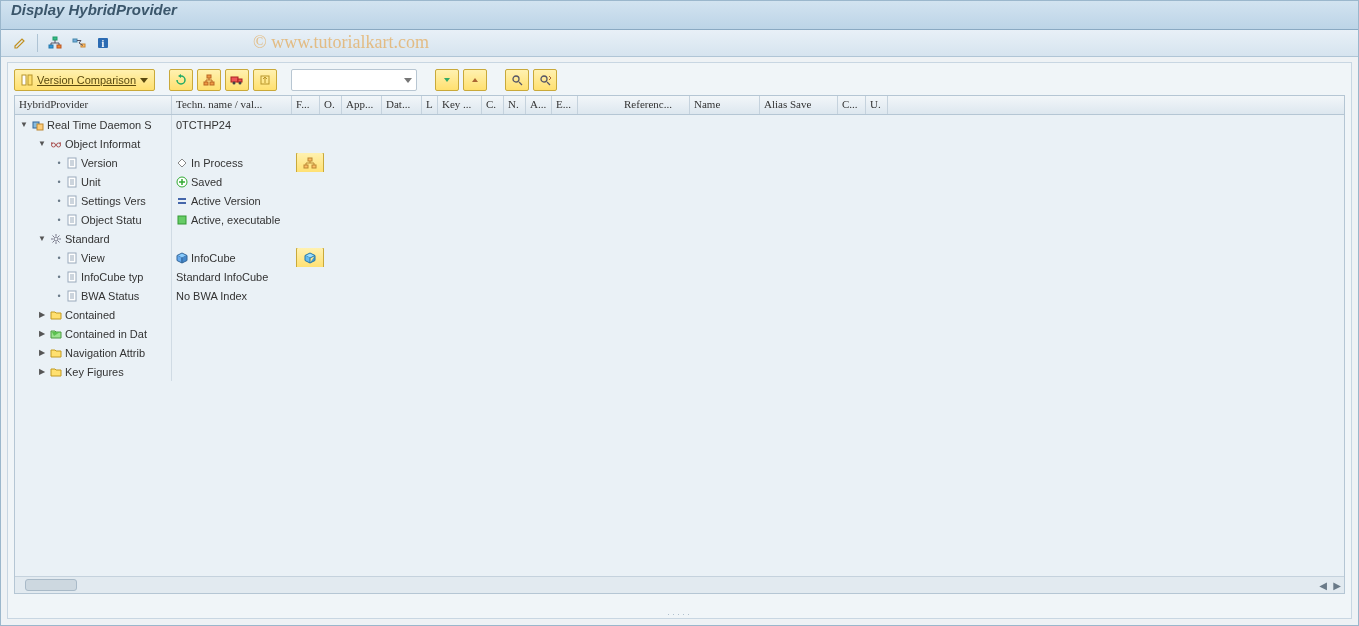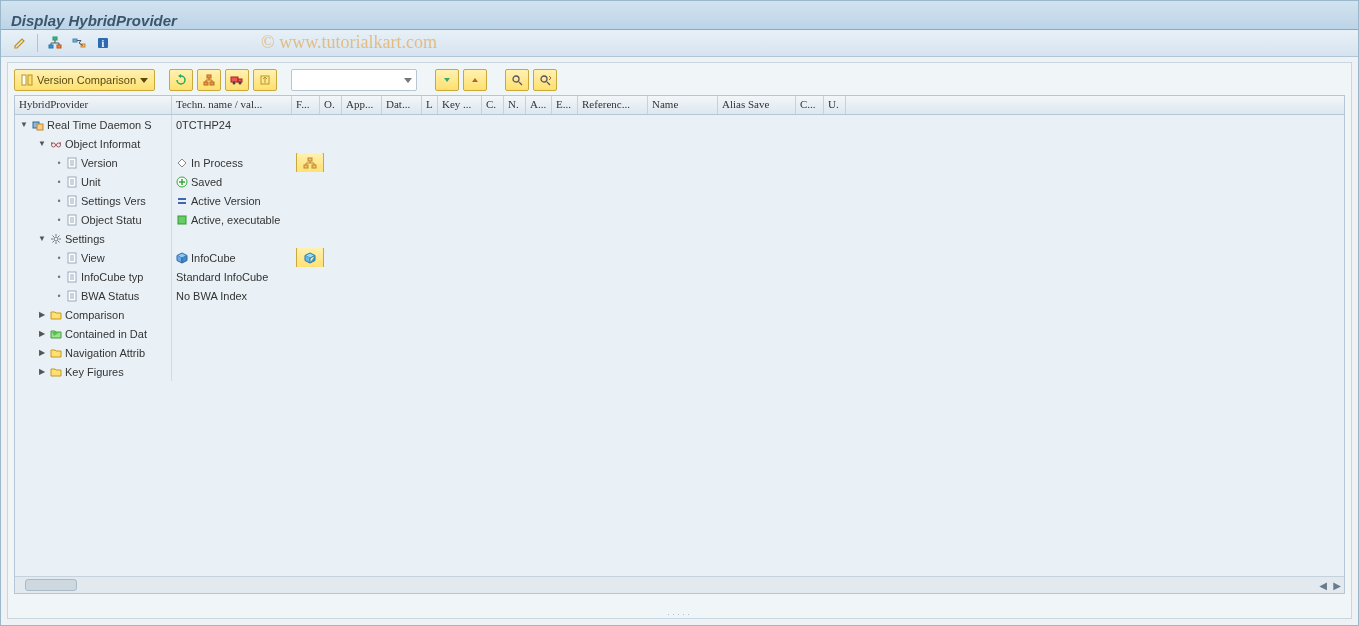--- a/index.html
+++ b/index.html
@@ -1,29 +1,29 @@
 <!DOCTYPE html>
 <html><head>
 <meta charset="utf-8">
 <style>
   html,body{margin:0;padding:0;font-family:Arial,Helvetica,sans-serif;font-size:11px;color:#333;background:#f5f7fa;}
   .window{width:1359px;height:626px;background:#eef2f5;border:1px solid #9bb7cc;box-sizing:border-box;position:relative;overflow:hidden;}
   
-  .titlebar{height:28px;background:linear-gradient(#d2e3f0,#bcd4e7);border-bottom:1px solid #8aa9c2;display:flex;align-items:flex-end;padding:0 10px;}
+  .titlebar{height:28px;background:linear-gradient(#d2e3f0,#bcd4e7);border-bottom:1px solid #8aa9c2;display:flex;align-items:flex-start;padding:0 10px;}
   .titlebar .title{font-weight:bold;font-style:italic;font-size:15px;color:#3b566b;}
   
   .maintb{height:26px;background:linear-gradient(#e8f0f7,#d6e4ef);border-bottom:1px solid #b0c5d6;display:flex;align-items:center;gap:6px;padding:0 10px;position:relative;}
   .tb-btn{width:18px;height:18px;display:flex;align-items:center;justify-content:center;border-radius:2px;}
   .tb-sep{width:1px;height:18px;background:#aec3d4;margin:0 2px;}
-  .watermark{position:absolute;left:260px;top:2px;font-size:18px;color:rgba(230,150,40,0.55);font-family:Georgia,serif;pointer-events:none;}
+  .watermark{position:absolute;left:252px;top:2px;font-size:18px;color:rgba(230,150,40,0.55);font-family:Georgia,serif;pointer-events:none;}
   
   .content{position:absolute;top:55px;left:0;right:0;bottom:0;background:#f0f5f8;border:1px solid #c8d6e2;margin:6px;padding:6px;box-sizing:border-box;overflow:hidden;}
   
   .innertb{display:flex;align-items:center;gap:4px;margin-bottom:4px;}
-  .yellow-btn{height:20px;background:linear-gradient(#fff1b0,#ffe070);border:1px solid #c9a93a;border-radius:2px;display:flex;align-items:center;padding:0 6px;font-size:11px;color:#5a4a10;gap:4px;}
+  .yellow-btn{height:20px;background:linear-gradient(#fff1b0,#ffe070);border:1px solid #c9a93a;border-radius:2px;display:flex;align-items:center;padding:0 6px;font-size:11px;color:#5a4a10;gap:4px;text-decoration:underline;}
   .icon-btn{width:22px;height:20px;background:linear-gradient(#fff1b0,#ffe070);border:1px solid #c9a93a;border-radius:2px;display:flex;align-items:center;justify-content:center;}
   .white-dd{width:120px;height:20px;background:#fff;border:1px solid #b8c6d2;border-radius:2px;display:flex;align-items:center;justify-content:flex-end;padding-right:4px;}
   .tri-down{width:0;height:0;border-left:4px solid transparent;border-right:4px solid transparent;border-top:5px solid #5a4a10;}
   
   .colhdr{display:flex;height:18px;background:linear-gradient(#f2f6f9,#dde7ef);border:1px solid #b5c6d4;font-size:11px;color:#333;}
   .colhdr .col{border-right:1px solid #c5d2dd;padding:2px 4px;white-space:nowrap;overflow:hidden;box-sizing:border-box;font-family:Liberation Serif, serif;}
   
   .treebody{background:#eaf1f6;border:1px solid #b5c6d4;border-top:none;height:478px;overflow:hidden;position:relative;}
   .row{display:flex;height:19px;align-items:center;}
   .cell{box-sizing:border-box;padding:0 4px;white-space:nowrap;overflow:hidden;display:flex;align-items:center;gap:3px;height:19px;}
@@ -156,21 +156,21 @@
         <div class="col" style="width: 28px;">F...</div>
         <div class="col" style="width: 22px;">O.</div>
         <div class="col" style="width: 40px;">App...</div>
         <div class="col" style="width: 40px;">Dat...</div>
         <div class="col" style="width: 16px;">L</div>
         <div class="col" style="width: 44px;">Key ...</div>
         <div class="col" style="width: 22px;">C.</div>
         <div class="col" style="width: 22px;">N.</div>
         <div class="col" style="width: 26px;">A...</div>
         <div class="col" style="width: 26px;">E...</div>
-        <div class="col" style="width: 70px;">Referenc...</div>
+        <div class="col" style="width: 70px; margin-left: 42px;">Referenc...</div>
         <div class="col" style="width: 70px;">Name</div>
         <div class="col" style="width: 78px;">Alias Save</div>
         <div class="col" style="width: 28px;">C...</div>
         <div class="col" style="width: 22px;">U.</div>
       </div>
 
     <div class="treebody" id="treebody">
       <div class="row">
           <div class="cell tree-cell" style="padding-left: 4px;">
             <span class="expander" style="font-size: 8px; color: rgb(85, 85, 85);">▼</span>
@@ -277,21 +277,21 @@
           </div>
           <div class="cell" style="width: 40px;"></div>
         </div>
         <div class="row">
           <div class="cell tree-cell" style="padding-left: 22px;">
             <span class="expander" style="font-size: 8px; color: rgb(85, 85, 85);">▼</span>
             <svg width="12" height="12" viewBox="0 0 12 12">
               <circle cx="6" cy="6" r="2" fill="none" stroke="#778"></circle>
               <path d="M6 1 V3 M6 9 V11 M1 6 H3 M9 6 H11 M2.5 2.5 L4 4 M8 8 L9.5 9.5 M9.5 2.5 L8 4 M4 8 L2.5 9.5" stroke="#778"></path>
             </svg>
-            <span>Settings</span>
+            <span>Standard</span>
           </div>
           <div class="cell val-cell"></div>
           <div class="cell" style="width: 40px;"></div>
         </div>
         <div class="row">
           <div class="cell tree-cell" style="padding-left: 40px;">
             <span class="bullet">•</span>
             <svg width="12" height="12" viewBox="0 0 12 12">
               <rect x="2" y="1" width="8" height="10" fill="#fff" stroke="#9ab"></rect>
               <path d="M4 4 H8 M4 6 H8 M4 8 H8" stroke="#9ab"></path>
@@ -343,21 +343,21 @@
             <span>No BWA Index</span>
           </div>
           <div class="cell" style="width: 40px;"></div>
         </div>
         <div class="row">
           <div class="cell tree-cell" style="padding-left: 22px;">
             <span class="expander" style="font-size: 8px; color: rgb(85, 85, 85);">▶</span>
             <svg width="12" height="12" viewBox="0 0 12 12">
               <path d="M1 3 H5 L6 4 H11 V10 H1 Z" fill="#ffe070" stroke="#c29a20"></path>
             </svg>
-            <span>Comparison</span>
+            <span>Contained</span>
           </div>
           <div class="cell val-cell"></div>
           <div class="cell" style="width: 40px;"></div>
         </div>
         <div class="row">
           <div class="cell tree-cell" style="padding-left: 22px;">
             <span class="expander" style="font-size: 8px; color: rgb(85, 85, 85);">▶</span>
             <svg width="12" height="12" viewBox="0 0 12 12">
               <path d="M1 3 H5 L6 4 H11 V10 H1 Z" fill="#9be28f" stroke="#4a9a40"></path>
               <path d="M2 4 L4 8 L10 4" fill="#5bc050"></path>

